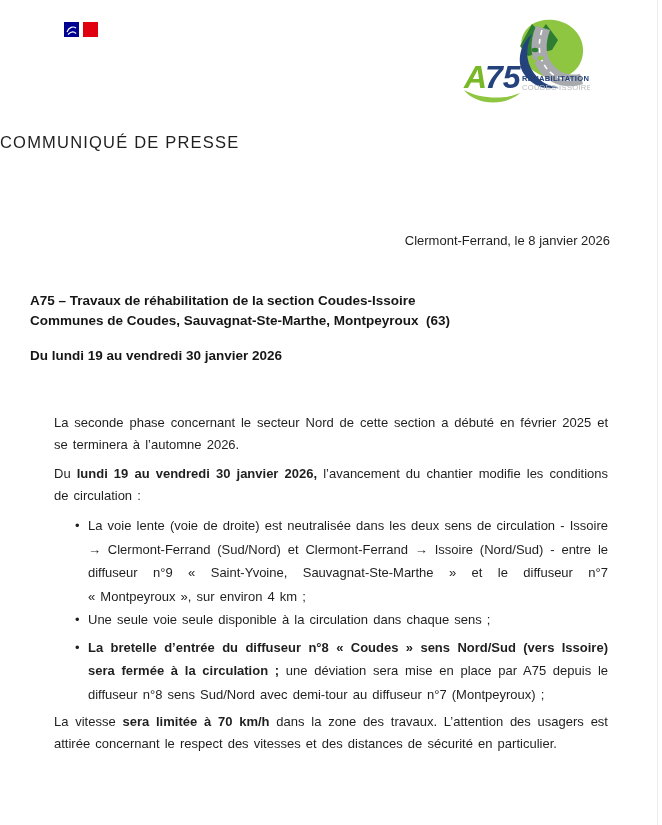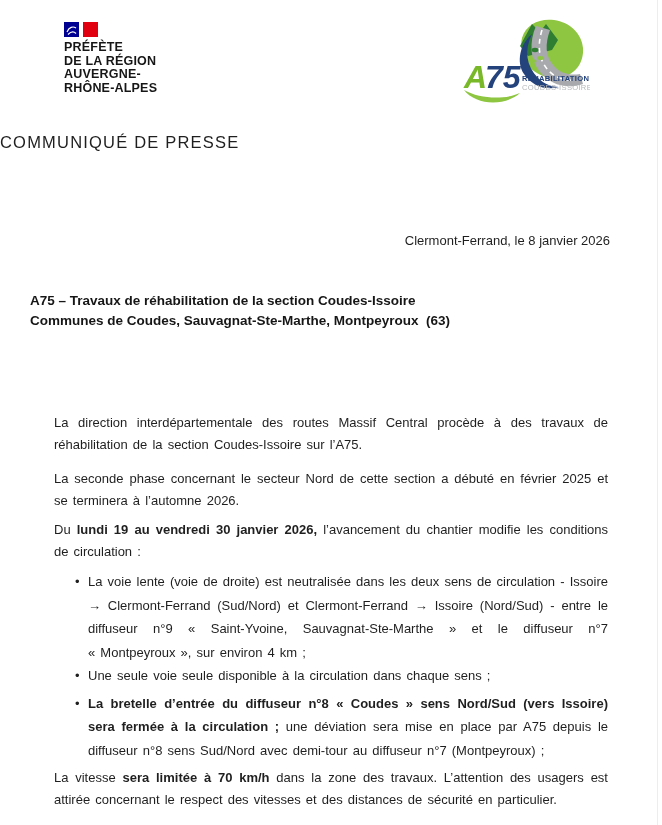--- a/index.html
+++ b/index.html
@@ -59,26 +59,20 @@
 
 <div class="page">
   <div class="edge-line"></div>
 
   <div class="marianne">
     <svg class="flag" width="34" height="15" viewBox="0 0 34 15">
       <rect x="0" y="0" width="15" height="15" fill="#000091"></rect>
       <rect x="19" y="0" width="15" height="15" fill="#e1000f"></rect>
       <path d="M3,10 C5,5 9,4 12,6 M4,12.5 C7,9.5 10,9.5 12,11.5" stroke="#ffffff" stroke-width="1.2" fill="none"></path>
     </svg>
-    <div class="gov-lines">
-      <div>PRÉFÈTE</div>
-      <div>DE LA RÉGION</div>
-      <div>AUVERGNE-</div>
-      <div>RHÔNE-ALPES</div>
-    </div>
   </div>
 
   <div class="a75">
     <svg width="128" height="90" viewBox="0 0 128 90">
       <path d="M60,22 C64,8 78,2 92,4 C108,6 120,18 121,32 C122,46 114,58 100,61 C86,64 70,58 64,46 C60,38 58,30 60,22 Z" fill="#8ec641"></path>
       <path d="M58,30 L70,8 L78,16 L84,8 L96,24 L90,34 L66,40 Z" fill="#2f7d33"></path>
       <path d="M74,10 L88,14 C83,28 83,40 92,50 C98,57 108,60 118,58 L121,68 C104,74 88,68 78,56 C68,44 67,26 74,10 Z" fill="#a7a9ac"></path>
       <path d="M80,14 C75,30 77,44 86,54 C92,61 102,65 112,64" fill="none" stroke="#ffffff" stroke-width="1.6" stroke-dasharray="5 4"></path>
       <path d="M70,18 C62,34 64,50 76,62 C82,68 90,71 97,71 C84,75 70,70 62,58 C54,46 58,28 70,18 Z" fill="#24427c"></path>
       <ellipse cx="73" cy="34" rx="3.4" ry="2.2" fill="#2f7d33"></ellipse>
@@ -91,24 +85,24 @@
       <text x="60" y="74" font-size="7.6" fill="#b5b7b9" letter-spacing="0.3">COUDES-ISSOIRE</text>
     </svg>
   </div>
 
   <div class="doc-title">COMMUNIQUÉ DE PRESSE</div>
   <div class="dateline">Clermont-Ferrand, le 8 janvier 2026</div>
 
   <div class="title-block">
     <div class="title-line">A75 – Travaux de réhabilitation de la section Coudes-Issoire</div>
     <div class="title-line">Communes de Coudes, Sauvagnat-Ste-Marthe, Montpeyroux&nbsp;&nbsp;(63)</div>
+    <div class="title-line title-line3">Du lundi 19 au vendredi 30 janvier 2026</div>
   </div>
 
   <div class="body">
-    <p class="p1"><span>La direction interdépartementale des routes Massif Central procède à des travaux de réhabilitation de la section Coudes-Issoire sur l’A75.</span></p>
     <p class="p2"><span>La seconde phase concernant le secteur Nord de cette section a débuté en février 2025 et se terminera à l’automne 2026.</span></p>
     <p class="p3"><span>Du </span><span class="seg-bold">lundi 19 au vendredi 30 janvier 2026,</span><span> l’avancement du chantier modifie les conditions de circulation :</span></p>
 
     <div class="bullets">
       <div class="bullet bullet-1">
         <span class="marker">•</span>
         <div class="btext"><span>La voie lente (voie de droite) est neutralisée dans les deux sens de circulation - Issoire → Clermont-Ferrand (Sud/Nord) et Clermont-Ferrand → Issoire (Nord/Sud) - entre le diffuseur n°9 «&nbsp;Saint-Yvoine, Sauvagnat-Ste-Marthe&nbsp;» et le diffuseur n°7 «&nbsp;Montpeyroux&nbsp;», sur environ 4 km ;</span></div>
       </div>
       <div class="bullet bullet-2">
         <span class="marker">•</span>

